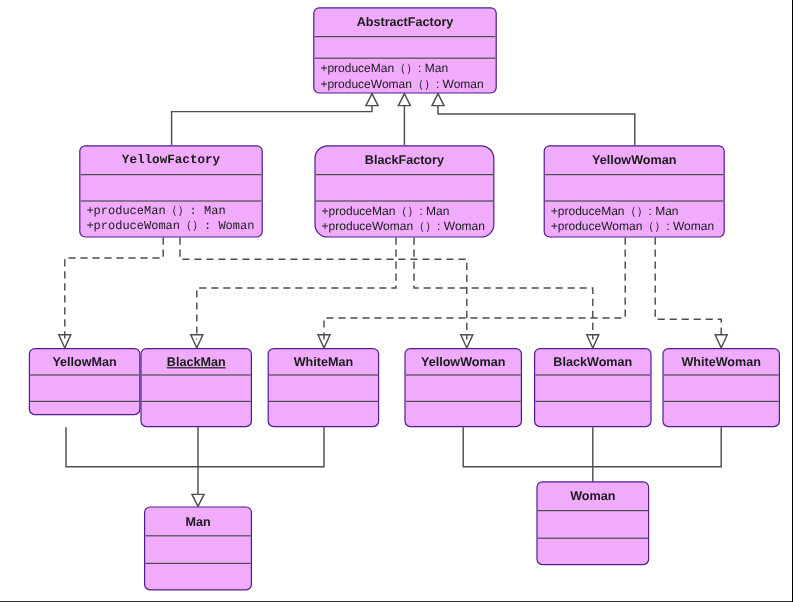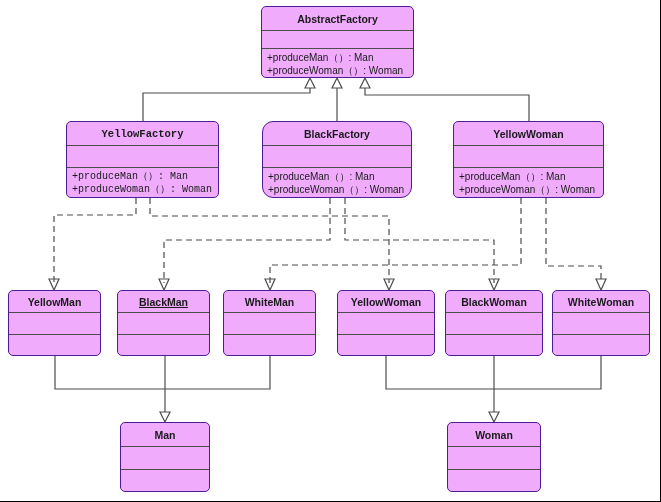--- a/index.html
+++ b/index.html
@@ -157,21 +157,21 @@
 
   <div class="uml-class" style="left: 453px; top: 121px; width: 151px; height: 77px;">
     <div class="uml-name" style="height: 24px;">YellowWoman</div>
     <div class="uml-attrs" style="height: 22px;"></div>
     <div class="uml-ops">
       <div class="op-line">+produceMan（）: Man</div>
       <div class="op-line">+produceWoman（）: Woman</div>
     </div>
   </div>
 
-  <div class="uml-class" style="left: 8px; top: 290px; width: 93px; height: 66px;">
+  <div class="uml-class" style="left: 24px; top: 290px; width: 93px; height: 56px;">
     <div class="uml-name" style="height: 22px;">YellowMan</div>
     <div class="uml-attrs" style="height: 22px;"></div>
     <div class="uml-ops"></div>
   </div>
 
   <div class="uml-class" style="left: 117px; top: 290px; width: 93px; height: 66px;">
     <div class="uml-name" style="height: 22px; text-decoration: underline;">BlackMan</div>
     <div class="uml-attrs" style="height: 22px;"></div>
     <div class="uml-ops"></div>
   </div>
@@ -199,19 +199,19 @@
     <div class="uml-attrs" style="height: 22px;"></div>
     <div class="uml-ops"></div>
   </div>
 
   <div class="uml-class" style="left: 120px; top: 422px; width: 90px; height: 70px;">
     <div class="uml-name" style="height: 24px;">Man</div>
     <div class="uml-attrs" style="height: 23px;"></div>
     <div class="uml-ops"></div>
   </div>
 
-  <div class="uml-class" style="left: 447px; top: 422px; width: 94px; height: 70px;">
+  <div class="uml-class" style="left: 447px; top: 401px; width: 94px; height: 70px;">
     <div class="uml-name" style="height: 24px;">Woman</div>
     <div class="uml-attrs" style="height: 23px;"></div>
     <div class="uml-ops"></div>
   </div>
 
 </div>
 
 </body></html>

